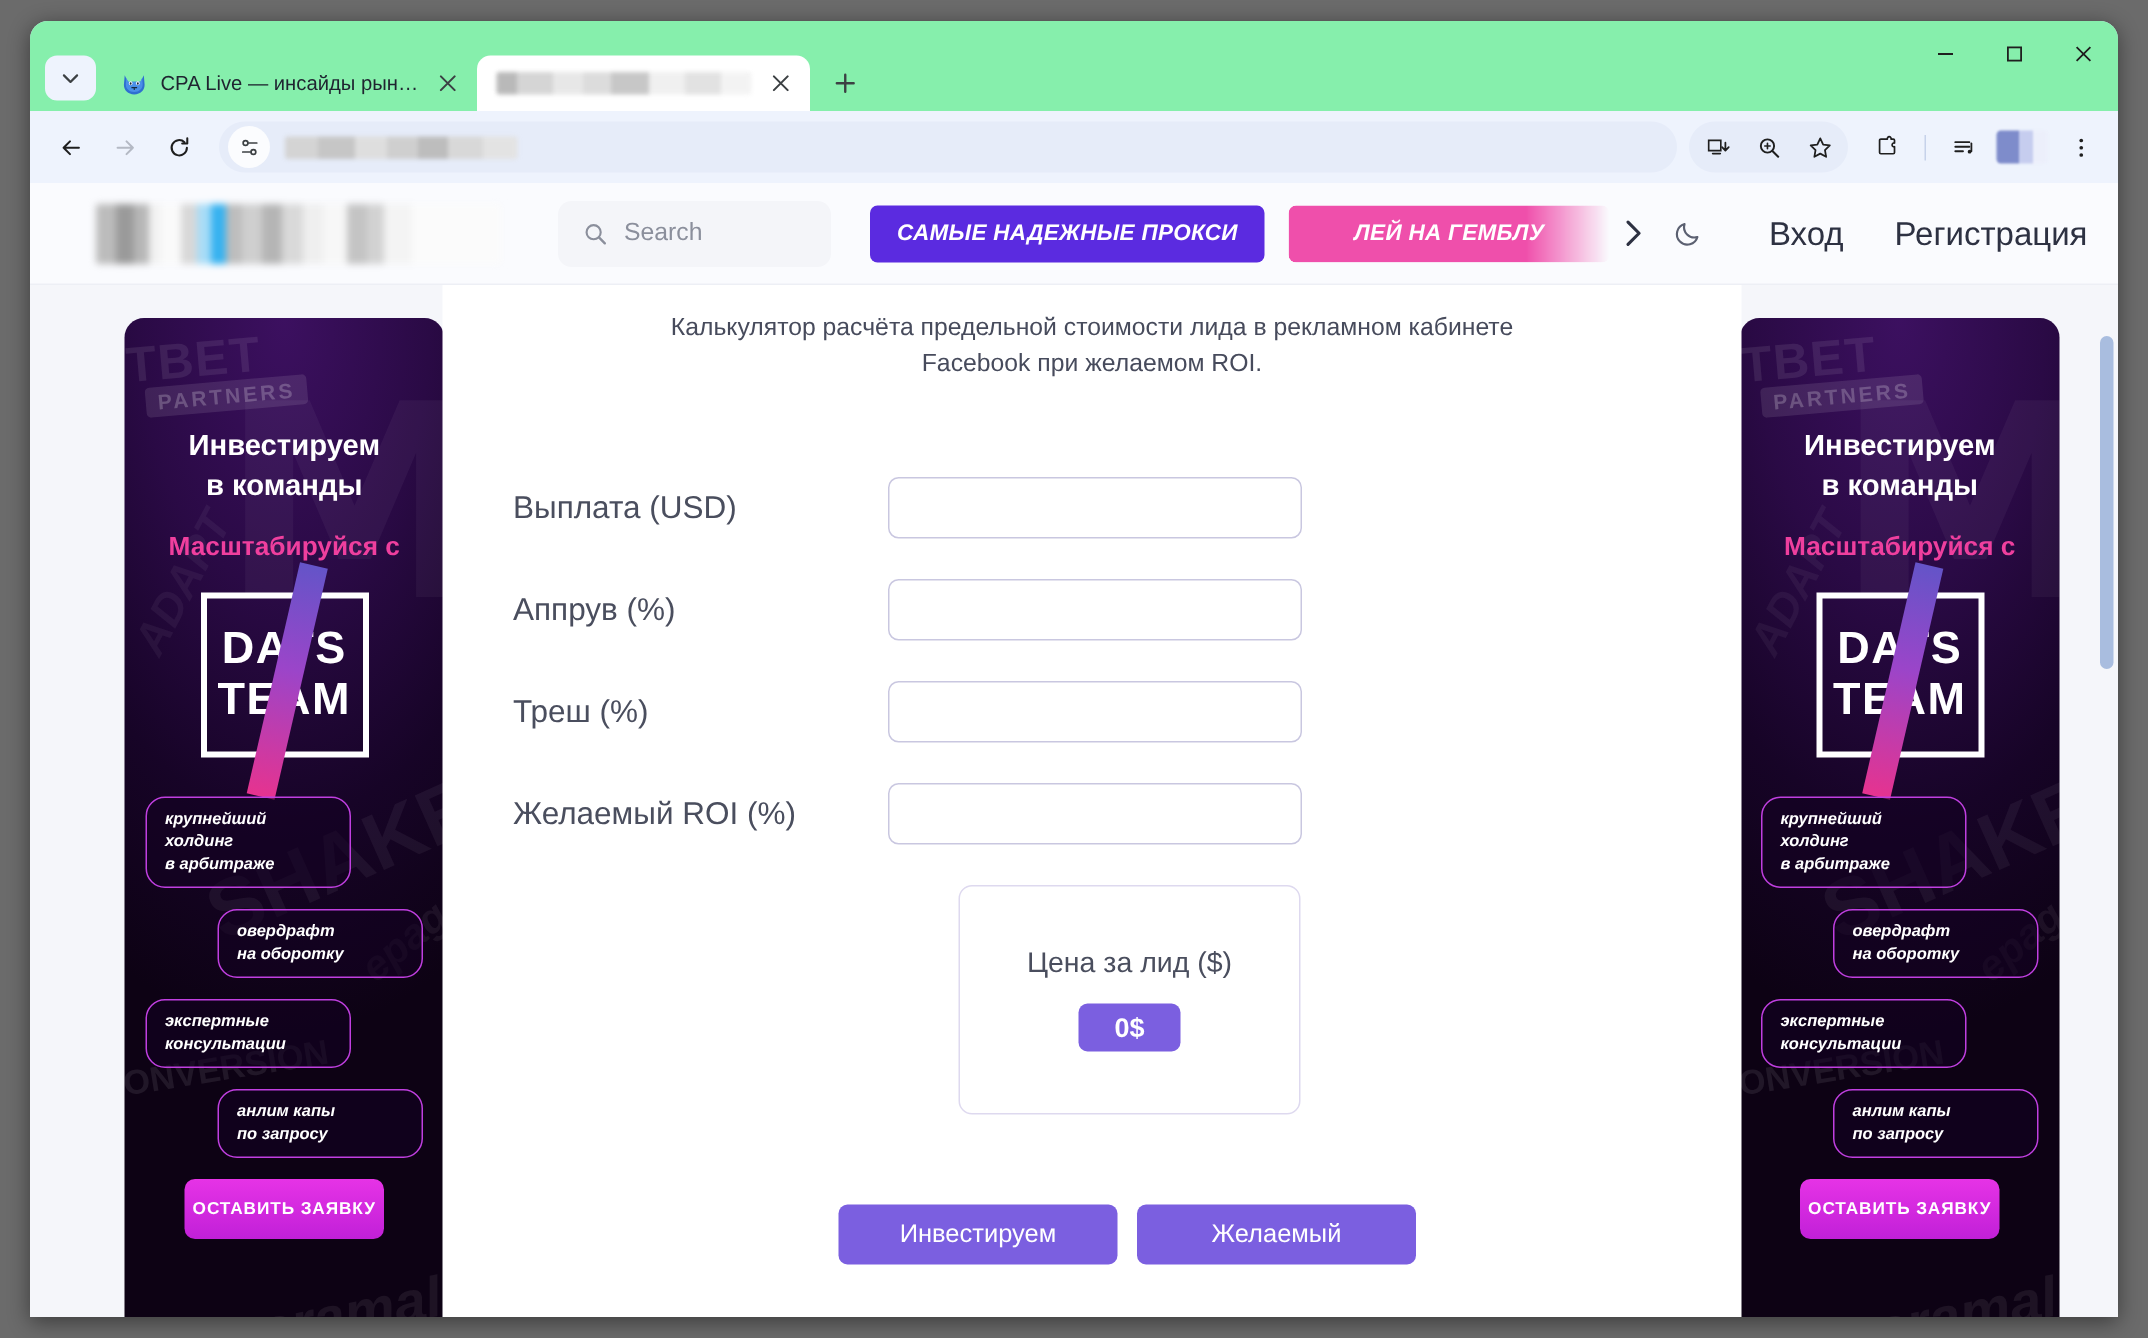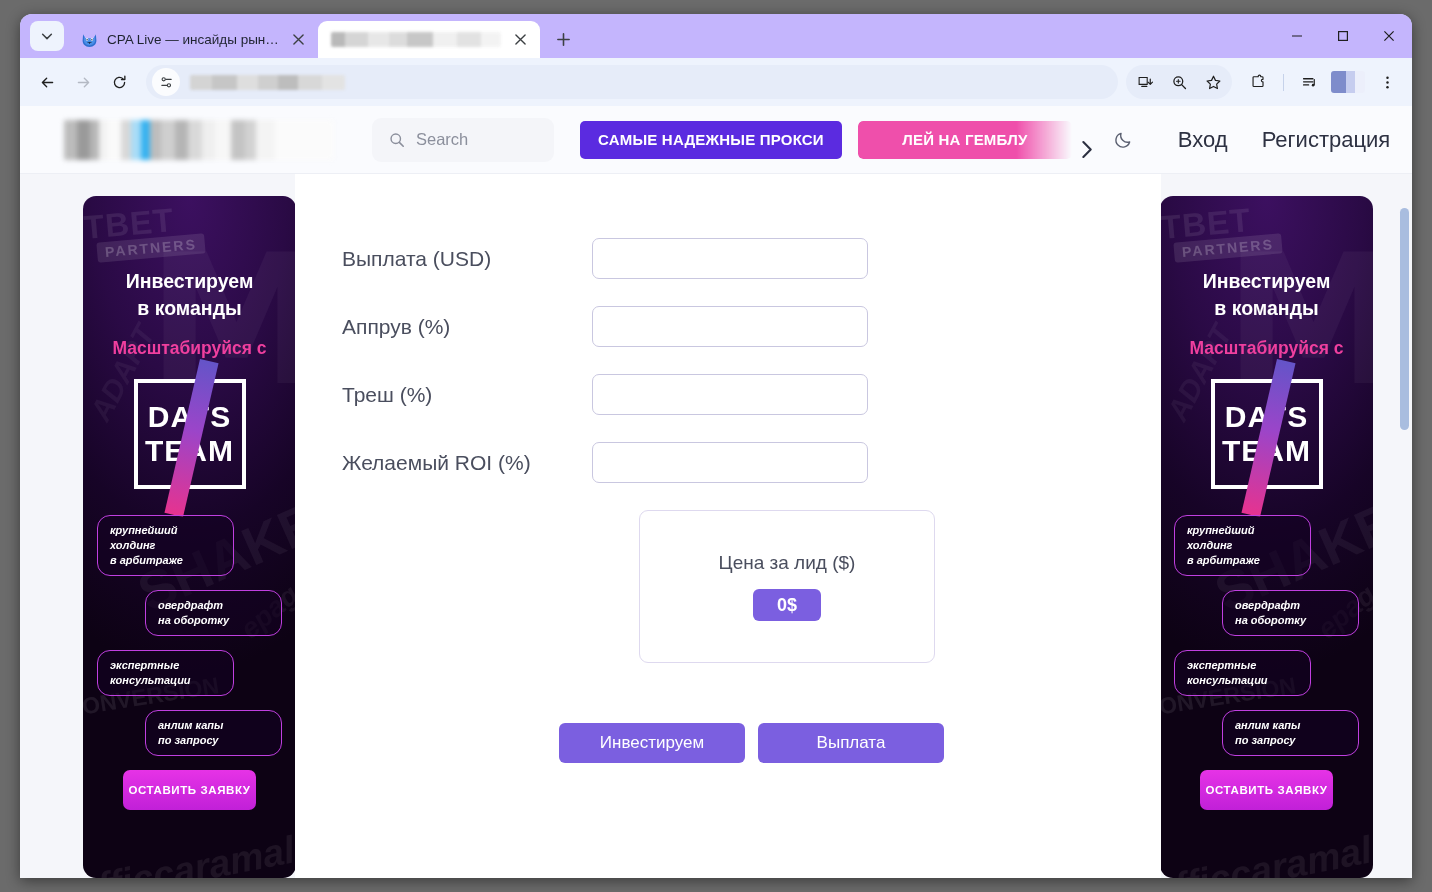--- a/index.html
+++ b/index.html
@@ -18,22 +18,22 @@
     width: 1392px; height: 864px;
     background: #d6e2f7;
     border-radius: 12px 12px 0 0;
     box-shadow: 0 3px 14px rgba(0,0,0,.45);
     overflow: hidden;
   }
 
   
   .tabstrip {
     position: relative;
-    height: 44px;
-    background: #c4b5fd;
+    height: 60px;
+    background: #86efac;
     display: flex;
     align-items: flex-end;
     padding-left: 6px;
   }
   .tab-list-btn {
     width: 34px; height: 30px;
     margin: 0 4px 7px 4px;
     border-radius: 8px;
     background: #eef3fd;
     display: flex; align-items: center; justify-content: center;
@@ -213,23 +213,24 @@
     display: flex; align-items: center;
     padding-left: 17px;
     gap: 11px;
     cursor: text;
   }
   .search-box svg { width: 16px; height: 16px; flex: 0 0 auto; }
   .search-ph { color: #8b8f9c; font-size: 16.5px; }
 
   .promo-wrap {
     margin-left: 26px;
-    display: flex; align-items: flex-end;
-    flex: 0 0 auto;
-    position: relative;
+    display: flex; align-items: center;
+    flex: 0 0 auto;
+    position: relative;
+    font-style: italic;
   }
   .promo {
     height: 38px;
     display: flex; align-items: center; justify-content: center;
     padding: 0 18px;
     font-size: 15px;
     font-weight: 700;
     color: #ffffff;
     border-radius: 5px;
     letter-spacing: .2px;
@@ -319,21 +320,21 @@
     font-size: 16px;
     font-family: "Liberation Sans", sans-serif;
     padding: 0 12px;
     color: #333;
     flex: 0 0 auto;
   }
 
   .result-box {
     margin-left: 297px;
     margin-top: 16px;
-    width: 296px; height: 153px;
+    width: 228px; height: 153px;
     border: 1px solid #ded9ef;
     border-radius: 9px;
     display: flex; flex-direction: column;
     align-items: center; justify-content: center;
     gap: 15px;
     background: #ffffff;
   }
   .result-label { font-size: 19px; color: #4a4e5e; }
   .result-value {
     background: #7b5fe0;
@@ -802,20 +803,21 @@
           <div class="bn-pill right">
             <div>анлим капы</div>
             <div>по запросу</div>
           </div>
         </div>
 
         <div class="bn-cta">ОСТАВИТЬ ЗАЯВКУ</div>
       </div>
 
       <div class="content-col">
+        <div class="calc-subtitle">Калькулятор расчёта предельной стоимости лида в рекламном кабинете Facebook при желаемом ROI.</div>
 
         <div class="form">
           <div class="form-row">
             <label class="form-label">Выплата (USD)</label>
             <input class="form-input" type="text" placeholder="" style="">
           </div>
           <div class="form-row">
             <label class="form-label">Аппрув (%)</label>
             <input class="form-input" type="text" placeholder="" style="">
           </div>
@@ -828,21 +830,21 @@
             <input class="form-input" type="text" placeholder="" style="">
           </div>
 
           <div class="result-box">
             <div class="result-label">Цена за лид ($)</div>
             <div class="result-value">0$</div>
           </div>
 
           <div class="actions">
             <button class="action-btn">Инвестируем</button>
-            <button class="action-btn">Выплата</button>
+            <button class="action-btn">Желаемый</button>
           </div>
         </div>
       </div>
     </div>
 
     <div class="pscroll">
       <div class="pscroll-thumb"></div>
     </div>
   </div>
 </div>

